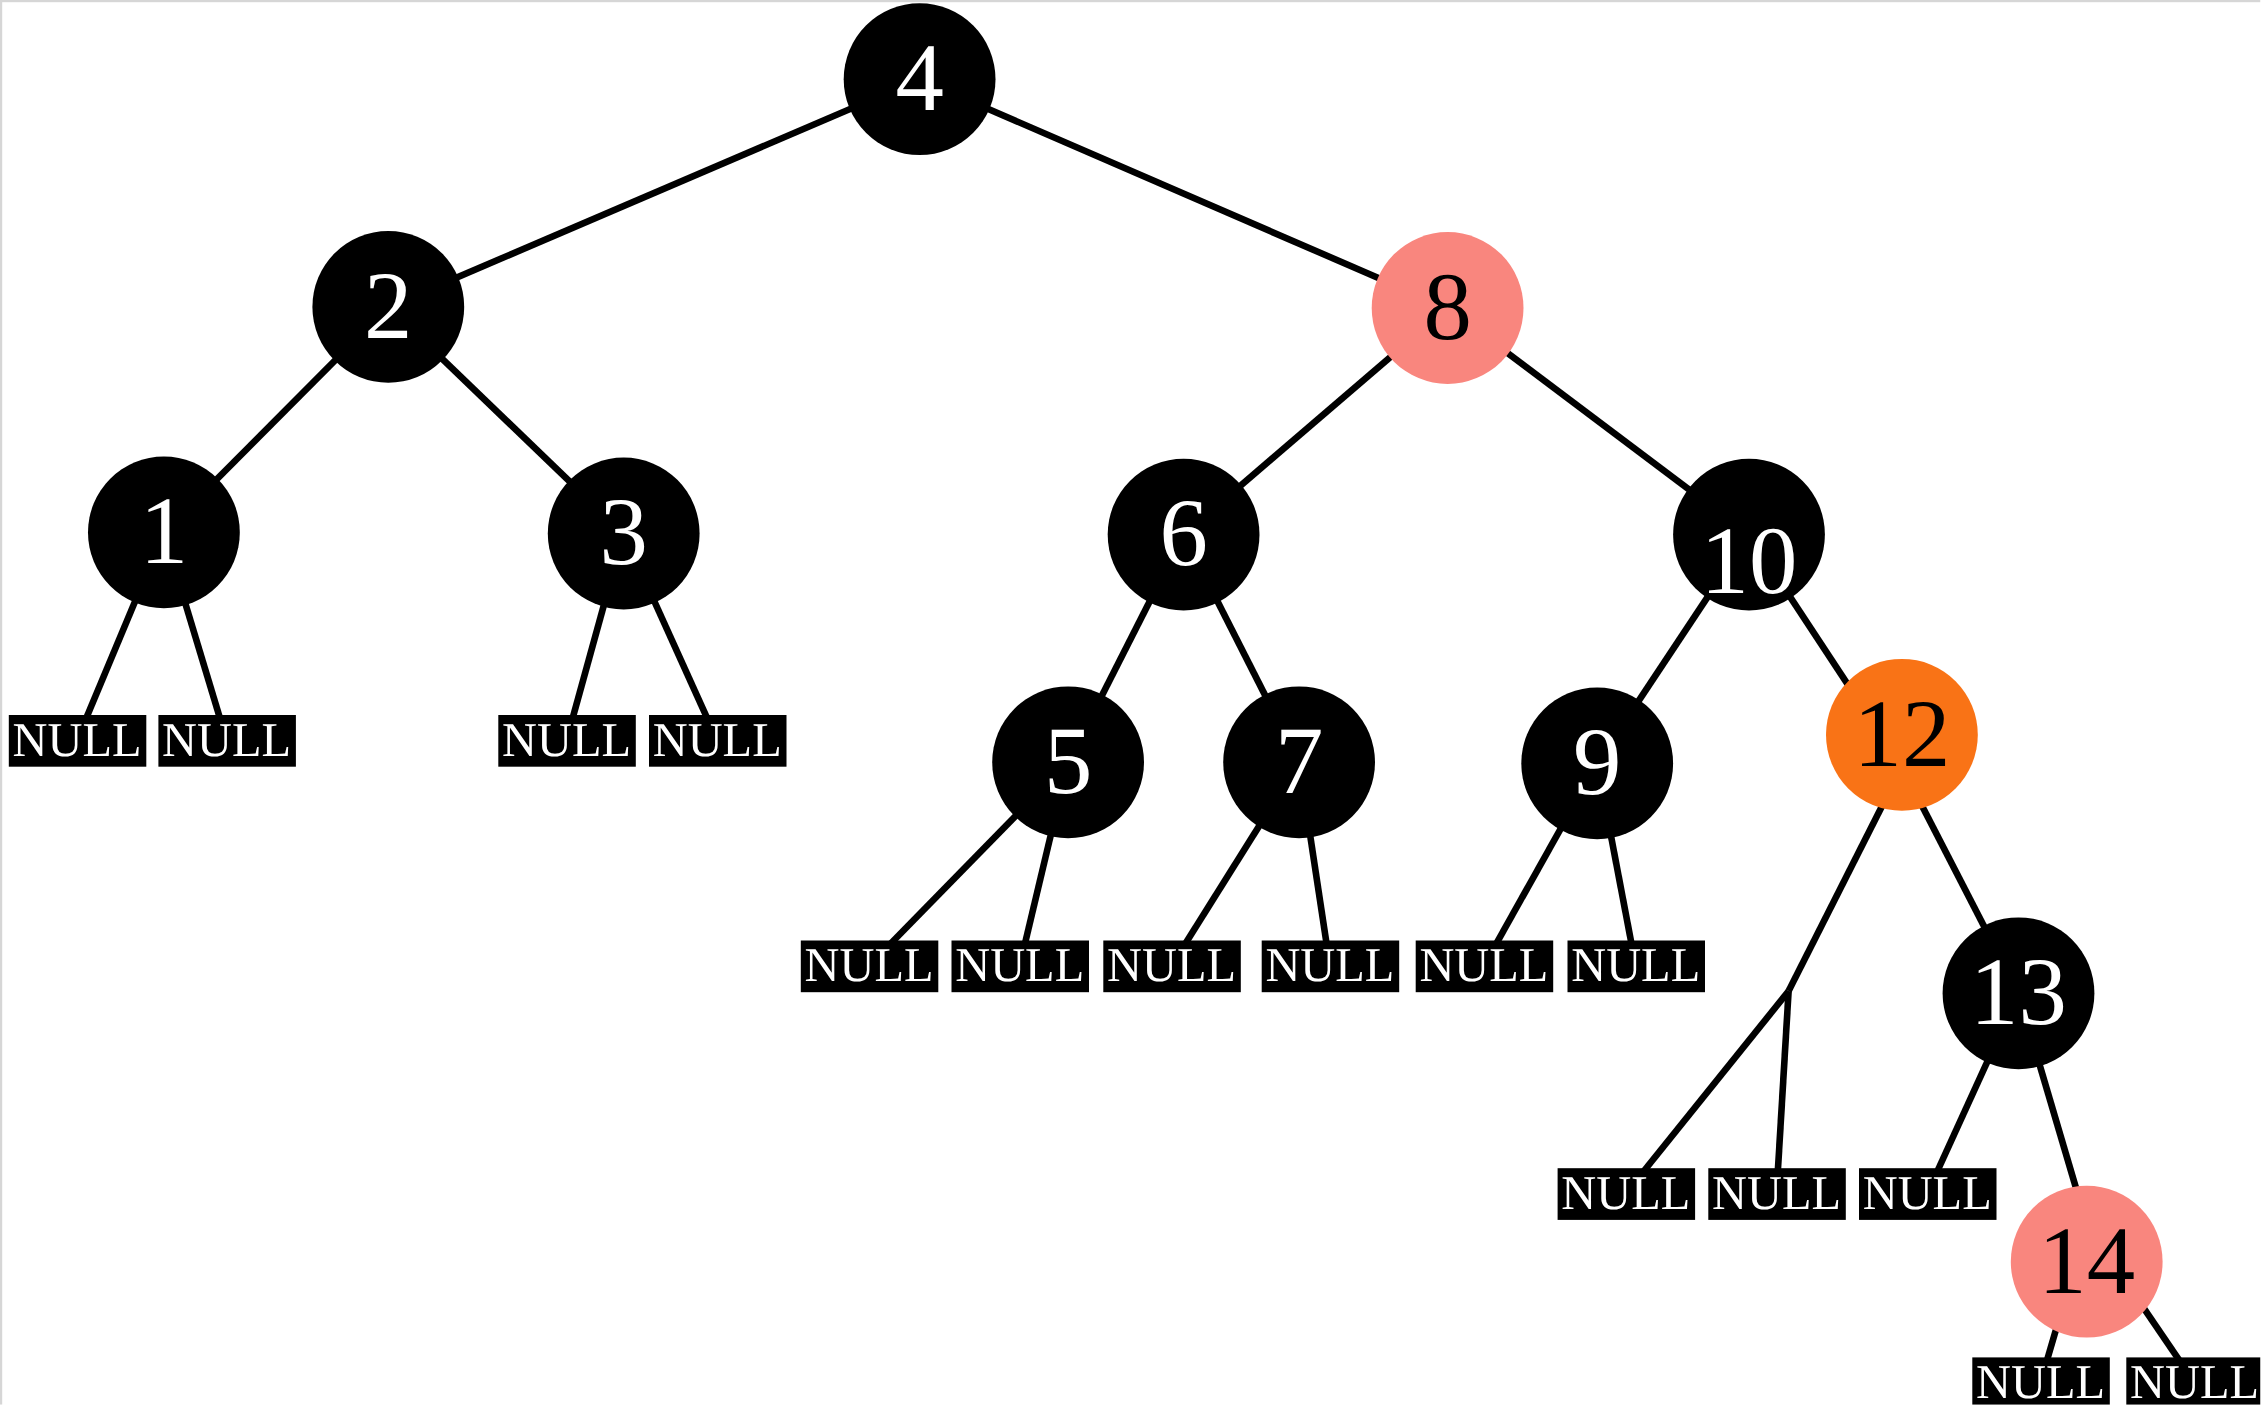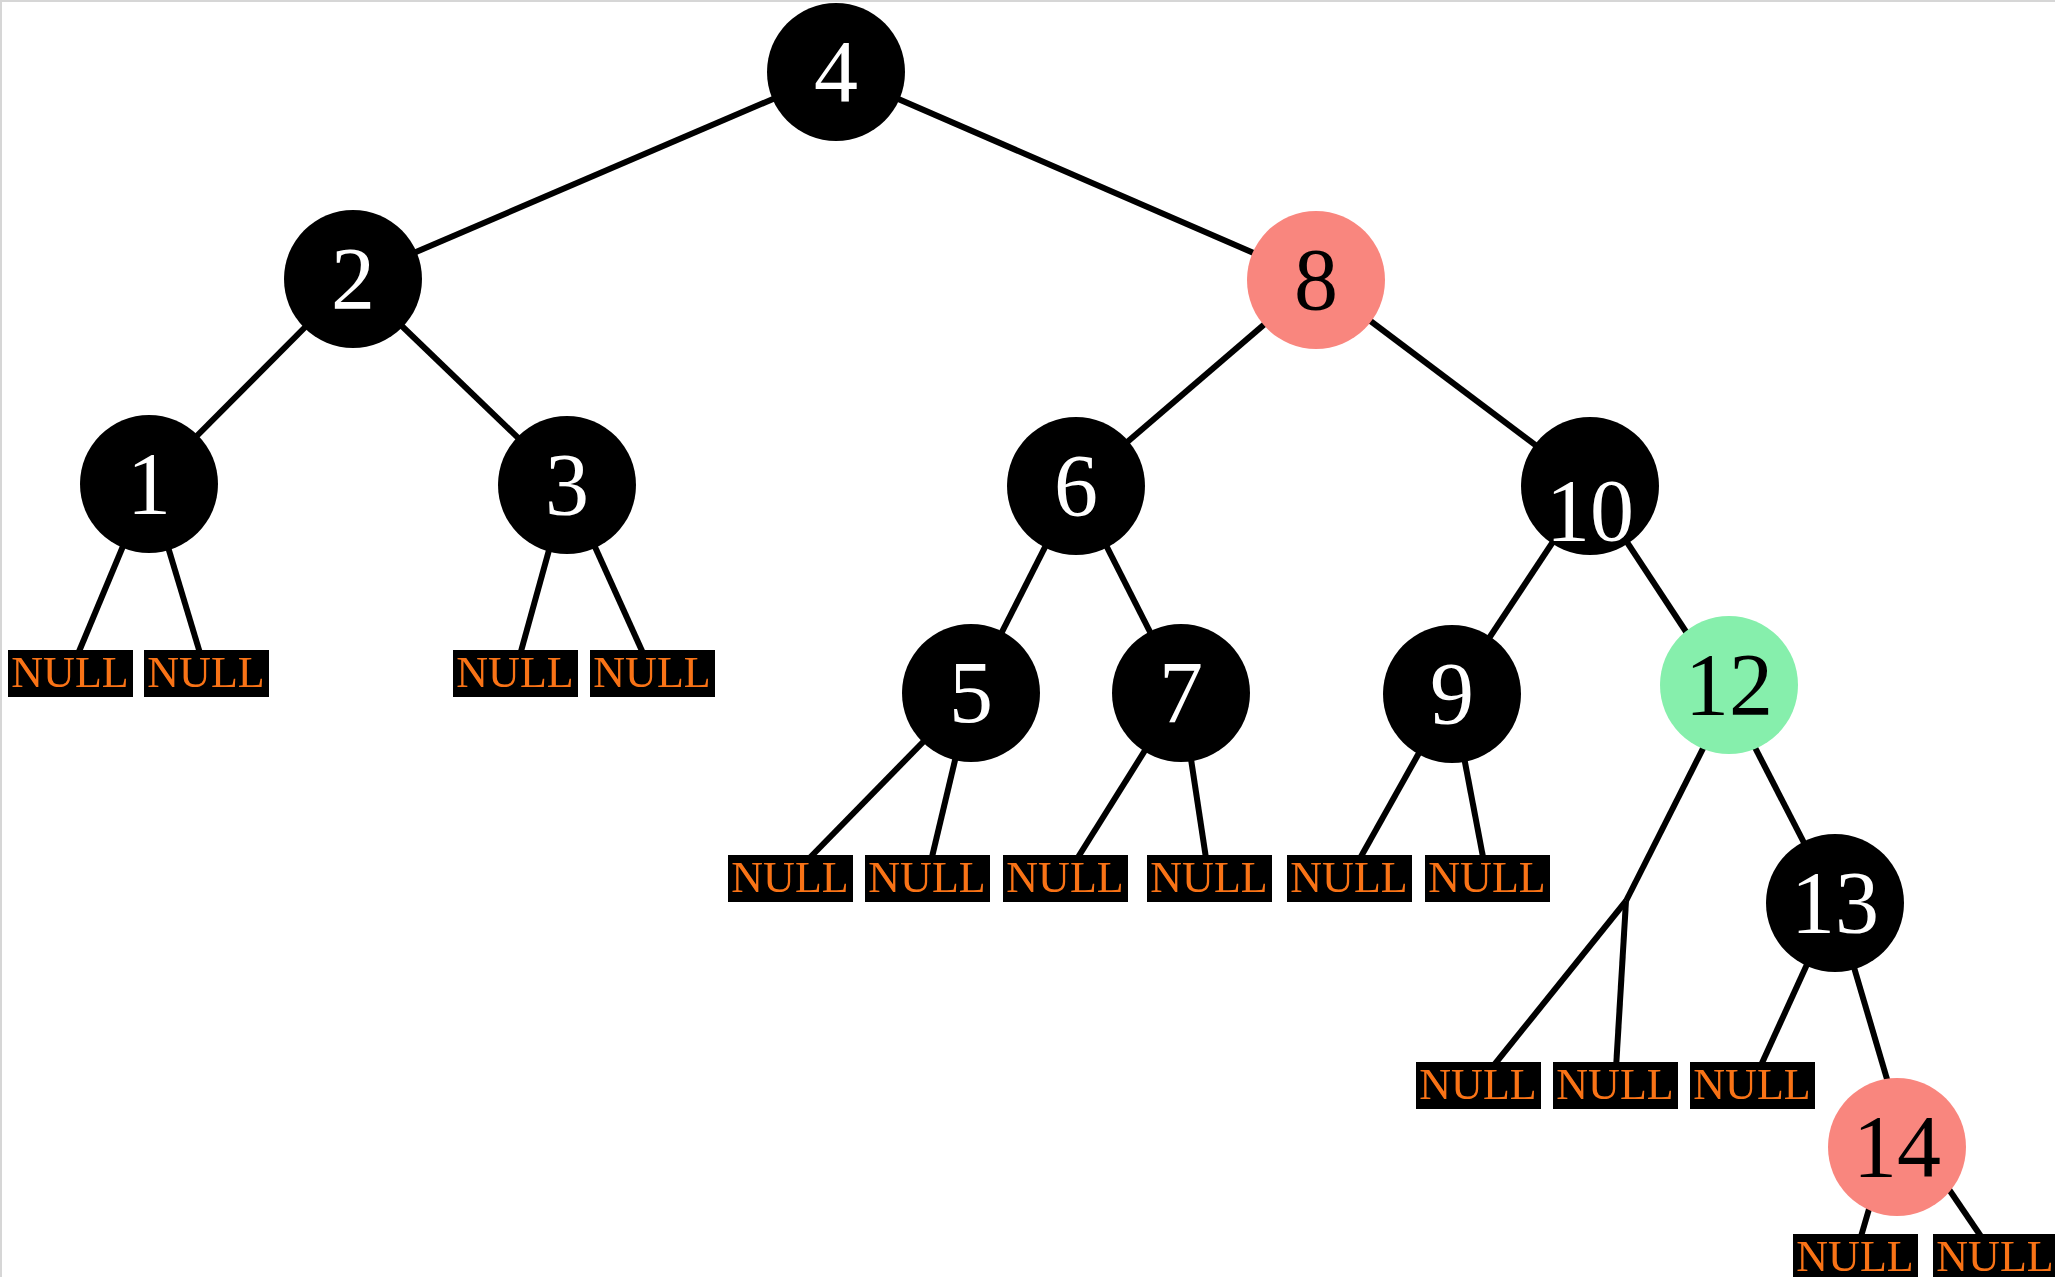--- a/index.html
+++ b/index.html
@@ -19,21 +19,21 @@
   .node {
     position: absolute;
     display: flex;
     align-items: center;
     justify-content: center;
     line-height: 1;
   }
   .node.circle { border-radius: 50%; font-size: 88px; }
   .node.circle.black { color: #ffffff; }
   .node.circle.red  { color: #000000; }
-  .node.box { font-size: 44px; color: #f97316; letter-spacing: 0px; }
+  .node.box { font-size: 44px; color: #ffffff; letter-spacing: 0px; }
 </style>
 </head>
 <body>
 
 <div id="canvas">
   <svg id="edges-svg" width="2055" height="1277" xmlns="http://www.w3.org/2000/svg">
       <line x1="834" y1="70" x2="351" y2="277" stroke="#000000" stroke-width="6"></line>
       <line x1="834" y1="70" x2="1314" y2="278" stroke="#000000" stroke-width="6"></line>
       <line x1="351" y1="277" x2="147" y2="482" stroke="#000000" stroke-width="6"></line>
       <line x1="351" y1="277" x2="565" y2="483" stroke="#000000" stroke-width="6"></line>
@@ -86,21 +86,21 @@
       </div>
       <div class="node circle black" style="left: 900px; top: 622px; width: 138px; height: 138px; background: rgb(0, 0, 0);">
         <span>5</span>
       </div>
       <div class="node circle black" style="left: 1110px; top: 622px; width: 138px; height: 138px; background: rgb(0, 0, 0);">
         <span>7</span>
       </div>
       <div class="node circle black" style="left: 1381px; top: 623px; width: 138px; height: 138px; background: rgb(0, 0, 0);">
         <span>9</span>
       </div>
-      <div class="node circle red" style="left: 1658px; top: 614px; width: 138px; height: 138px; background: #86efac;">
+      <div class="node circle red" style="left: 1658px; top: 597px; width: 138px; height: 138px; background: #f97316;">
         <span>12</span>
       </div>
       <div class="node circle black" style="left: 1764px; top: 832px; width: 138px; height: 138px; background: rgb(0, 0, 0);">
         <span>13</span>
       </div>
       <div class="node circle red" style="left: 1826px; top: 1076px; width: 138px; height: 138px; background: rgb(249, 134, 126);">
         <span>14</span>
       </div>
       <div class="node box" style="left: 5.5px; top: 647.5px; width: 125px; height: 47px; background: rgb(0, 0, 0);">
         <span>NULL</span>

